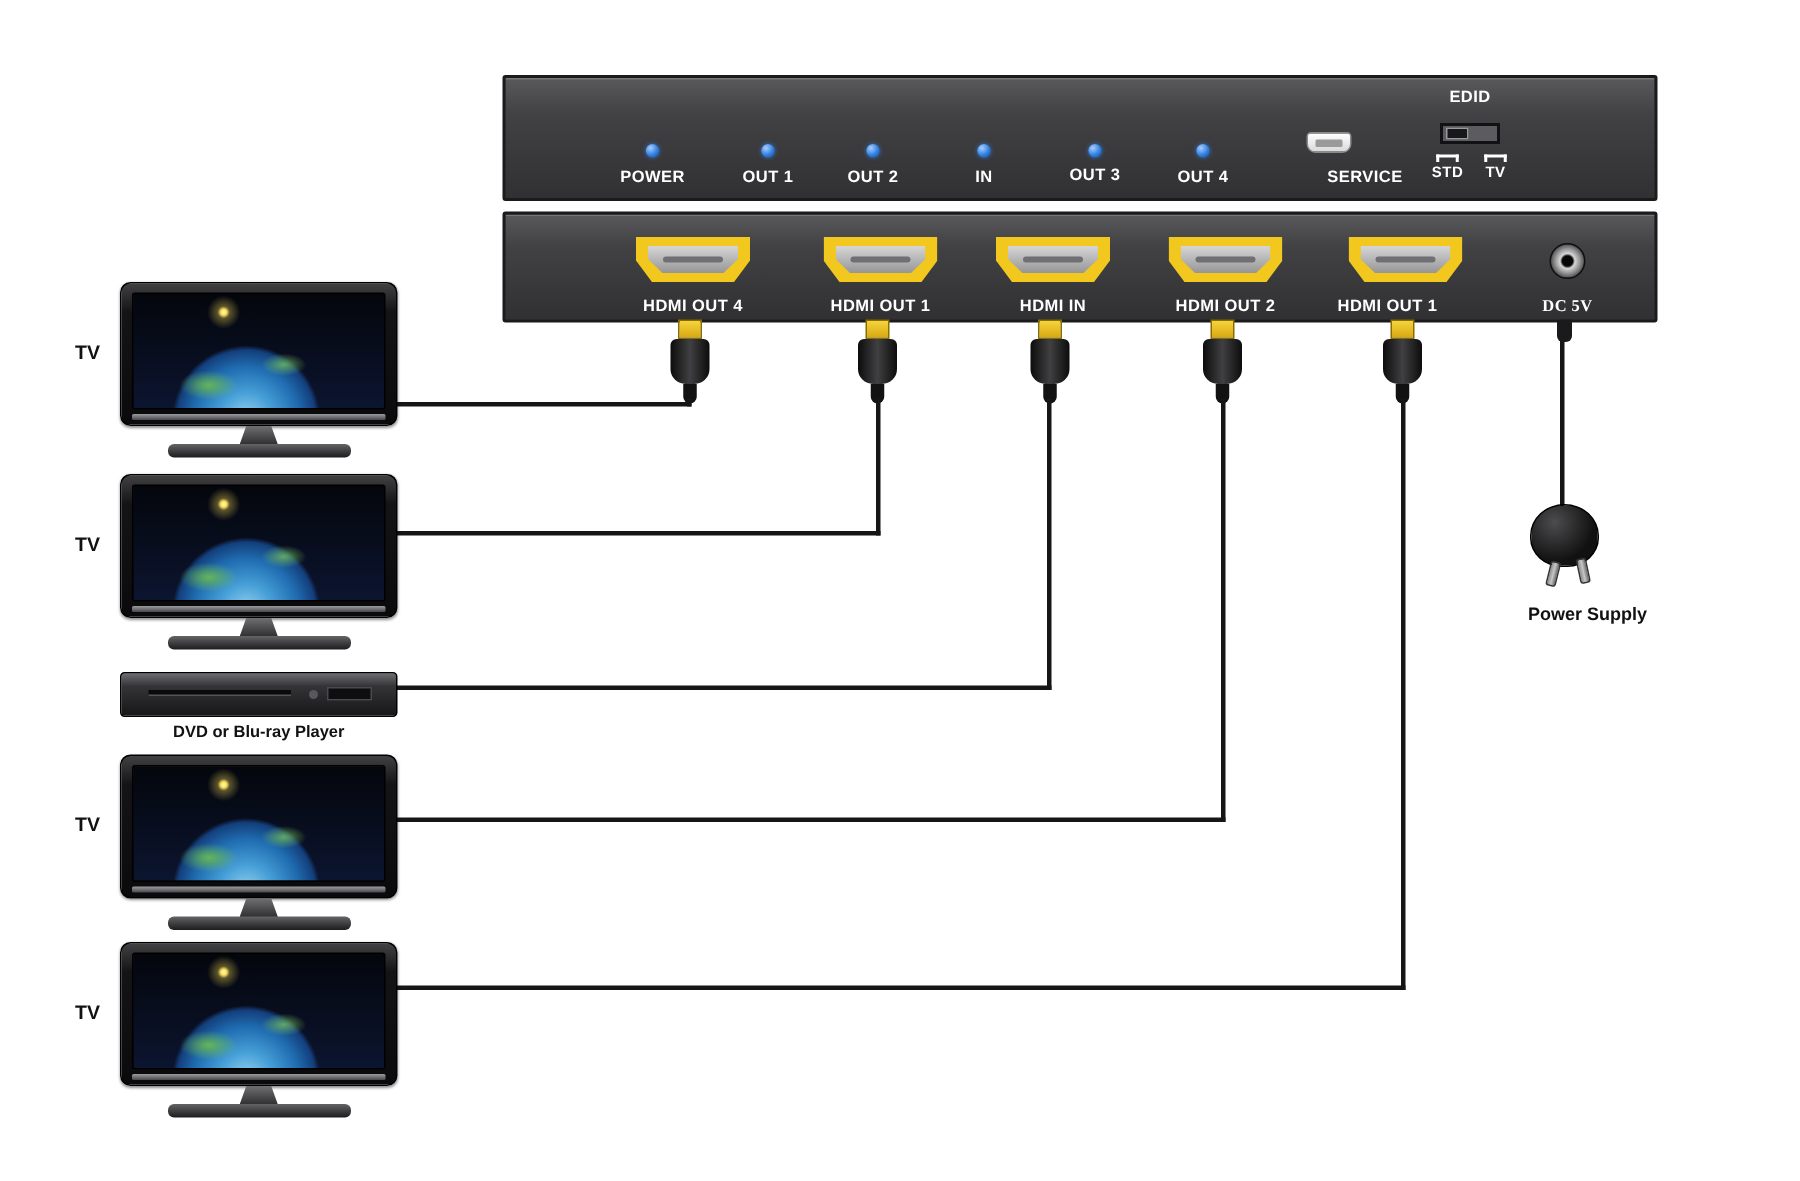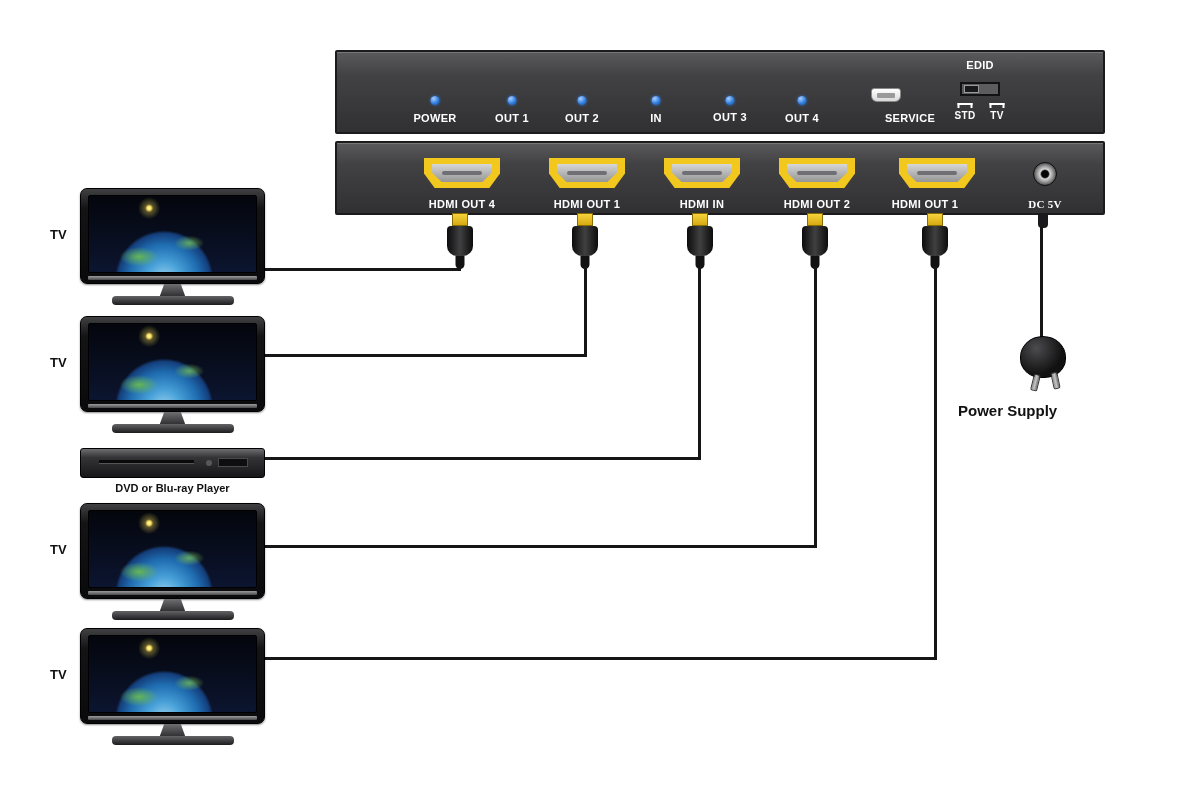--- a/index.html
+++ b/index.html
@@ -199,21 +199,21 @@
   <div class="cable-h" style="left:263px; top:545px; width:554px;"></div>
 
   <div class="cable-v" style="left:934px; top:266px; height:394px;"></div>
   <div class="cable-h" style="left:263px; top:657px; width:674px;"></div>
 
   <div class="dc-plug" style="left:1043px; top:213px;"></div>
   <div class="cable-v" style="left:1040px; top:227px; height:112px;"></div>
   <div class="psu-body" style="left:1020px; top:336px;"></div>
   <div class="psu-prong" style="left:1032px; top:374px; transform:rotate(14deg);"></div>
   <div class="psu-prong" style="left:1052px; top:372px; transform:rotate(-12deg);"></div>
-  <div class="device-label" style="left:958px; top:402px; width:140px; text-align:left; font-size:15px;">Power Supply</div>
+  <div class="device-label" style="left:958px; top:402px; width:140px; text-align:right; font-size:12px;">Power Supply</div>
 
   <div class="tv" style="left:80px; top:188px;">
     <div class="tv-frame">
       <div class="tv-screen"></div>
       <div class="tv-chin"></div>
     </div>
     <div class="tv-neck"></div>
     <div class="tv-base"></div>
   </div>
   <div class="device-label" style="left:50px; top:227px; font-size:13px;">TV</div>

